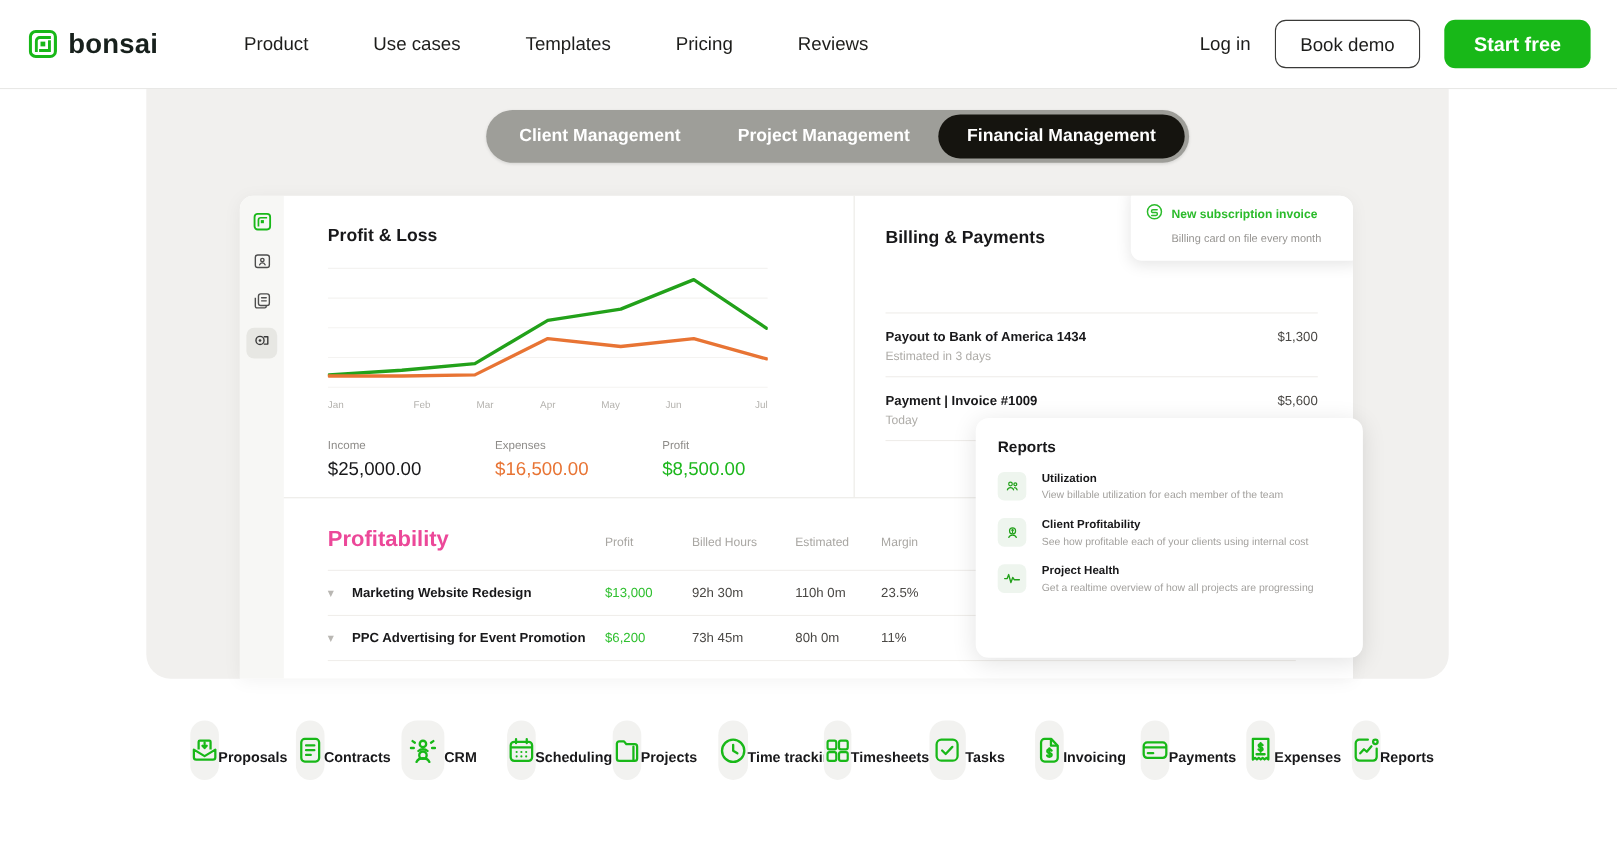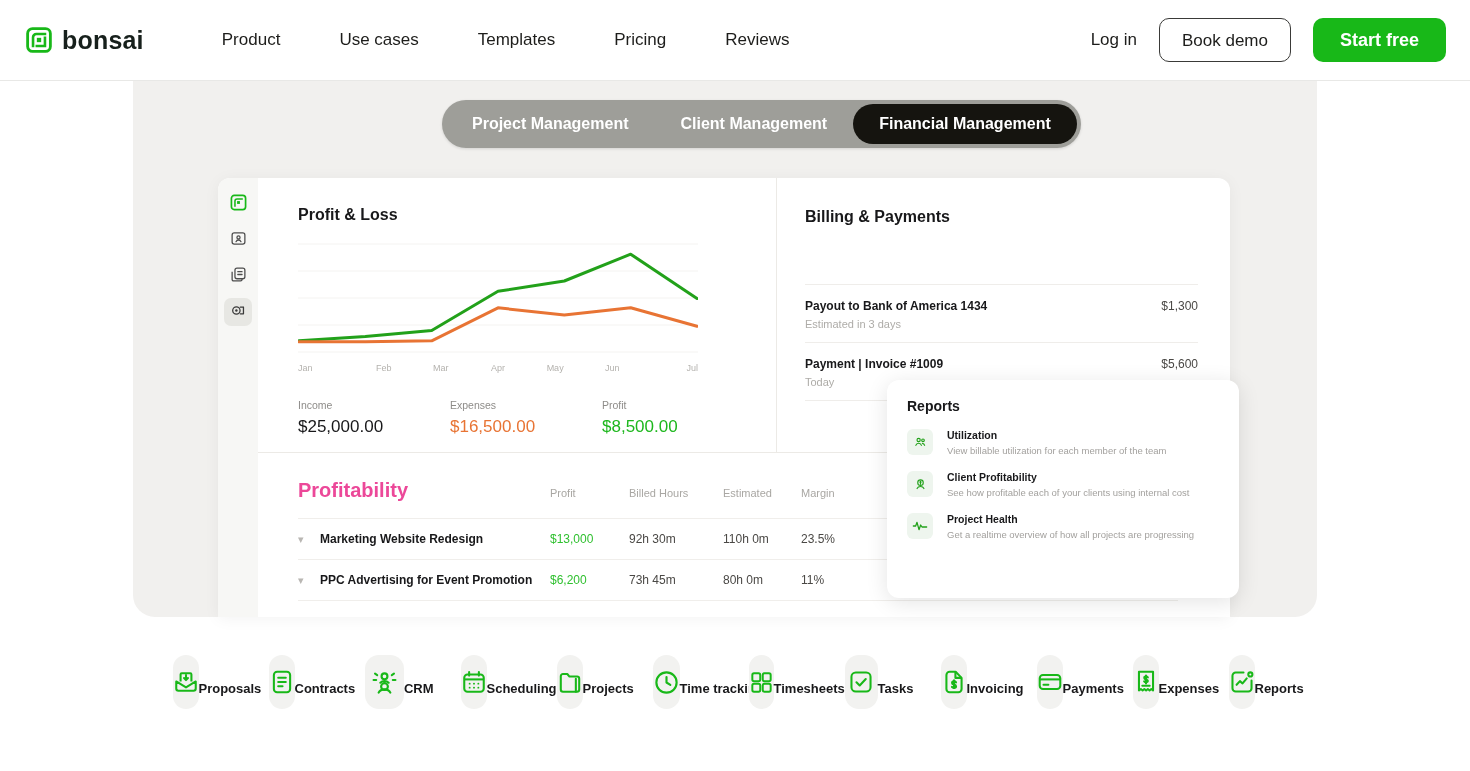--- a/index.html
+++ b/index.html
@@ -200,22 +200,22 @@
     <div class="nav-right">
       <span class="login-link">Log in</span>
       <button class="btn-demo">Book demo</button>
       <button class="btn-start">Start free</button>
     </div>
   </div>
 
   <div class="hero-panel"></div>
 
   <div class="tabs">
+    <div class="tab">Client Management</div>
     <div class="tab">Project Management</div>
-    <div class="tab">Client Management</div>
     <div class="tab active">Financial Management</div>
   </div>
 
   <div class="dash">
 
     <div class="dash-rail">
       <div class="rail-btn">
         <span>
           <svg width="17" height="17" viewBox="0 0 24 24" fill="none">
             <rect x="2" y="2" width="20" height="20" rx="4" stroke="#18b818" stroke-width="2.4"></rect>
@@ -298,20 +298,32 @@
               <div class="stat-value green">$8,500.00</div>
             </div>
           </div>
         </div>
 
         <div class="divider-v"></div>
 
         <div class="bp-col">
           <div class="card-title">Billing &amp; Payments</div>
 
+          <div class="subcard">
+            <div class="subcard-head">
+              <span>
+                <svg width="17" height="17" viewBox="0 0 24 24" fill="none" stroke="#2bbb2b" stroke-width="1.9">
+                  <circle cx="12" cy="12" r="9"></circle>
+                  <path d="M15.5 9.5H10a1.8 1.8 0 0 0 0 3.6h4a1.8 1.8 0 0 1 0 3.6H8.5" stroke-linecap="round"></path>
+                </svg>
+              </span>
+              <span class="subcard-title">New subscription invoice</span>
+            </div>
+            <div class="subcard-sub">Billing card on file every month</div>
+          </div>
 
           <div class="bp-rows">
             <div class="bp-sep"></div>
             <div class="bp-row">
               <div>
                 <div class="bp-main">Payout to Bank of America 1434</div>
                 <div class="bp-sub">Estimated in 3 days</div>
               </div>
               <div class="bp-amt">$1,300</div>
             </div>

